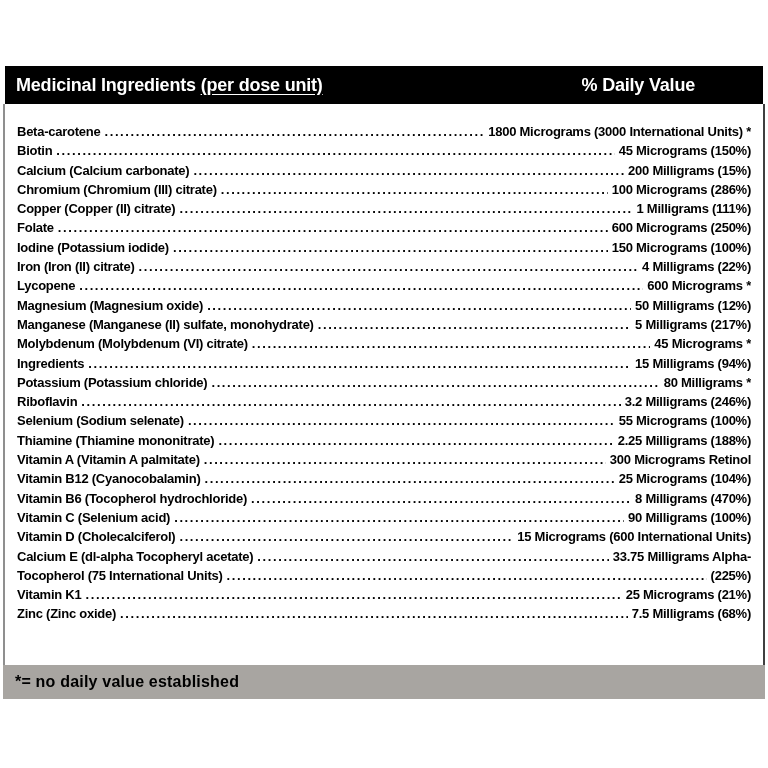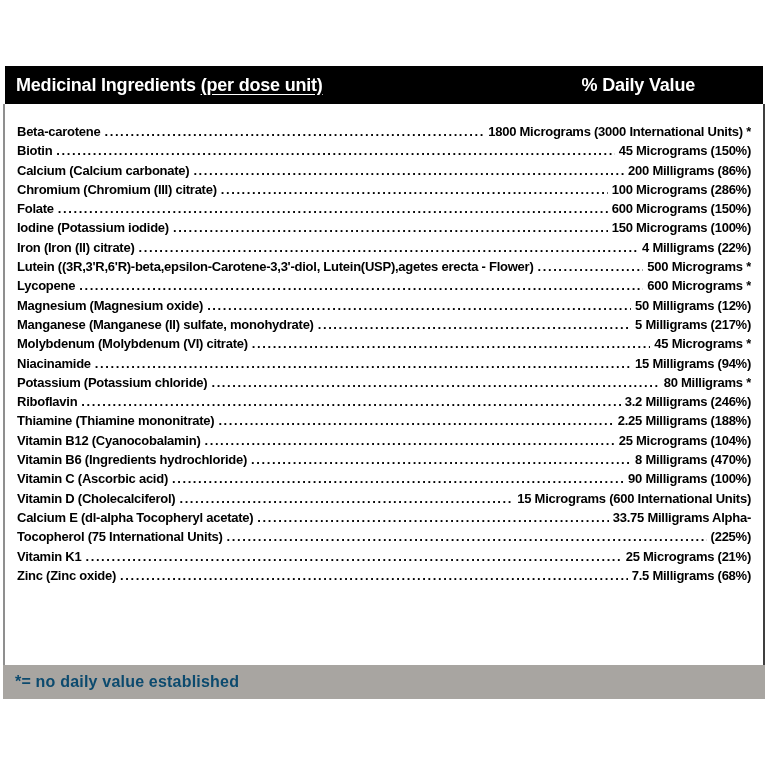--- a/index.html
+++ b/index.html
@@ -106,53 +106,53 @@
 
   <div class="row">
     <span class="cell-left">Biotin</span>
     <span class="leader"></span>
     <span class="cell-right">45 Micrograms (150%)</span>
   </div>
 
   <div class="row">
     <span class="cell-left">Calcium (Calcium carbonate)</span>
     <span class="leader"></span>
-    <span class="cell-right">200 Milligrams (86%)</span>
+    <span class="cell-right">200 Milligrams (15%)</span>
   </div>
 
   <div class="row">
     <span class="cell-left">Chromium (Chromium (III) citrate)</span>
     <span class="leader"></span>
     <span class="cell-right">100 Micrograms (286%)</span>
   </div>
 
+  <div class="row">
+    <span class="cell-left">Copper (Copper (II) citrate)</span>
+    <span class="leader"></span>
+    <span class="cell-right">1 Milligrams (111%)</span>
+  </div>
 
   <div class="row">
     <span class="cell-left">Folate</span>
     <span class="leader"></span>
-    <span class="cell-right">600 Micrograms (150%)</span>
+    <span class="cell-right">600 Micrograms (250%)</span>
   </div>
 
   <div class="row">
     <span class="cell-left">Iodine (Potassium iodide)</span>
     <span class="leader"></span>
     <span class="cell-right">150 Micrograms (100%)</span>
   </div>
 
   <div class="row">
     <span class="cell-left">Iron (Iron (II) citrate)</span>
     <span class="leader"></span>
     <span class="cell-right">4 Milligrams (22%)</span>
   </div>
 
-  <div class="row">
-    <span class="cell-left">Lutein ((3R,3'R,6'R)-beta,epsilon-Carotene-3,3'-diol, Lutein(USP),agetes erecta - Flower)</span>
-    <span class="leader"></span>
-    <span class="cell-right">500 Micrograms *</span>
-  </div>
 
   <div class="row">
     <span class="cell-left">Lycopene</span>
     <span class="leader"></span>
     <span class="cell-right">600 Micrograms *</span>
   </div>
 
   <div class="row">
     <span class="cell-left">Magnesium (Magnesium oxide)</span>
     <span class="leader"></span>
@@ -165,60 +165,70 @@
     <span class="cell-right">5 Milligrams (217%)</span>
   </div>
 
   <div class="row">
     <span class="cell-left">Molybdenum (Molybdenum (VI) citrate)</span>
     <span class="leader"></span>
     <span class="cell-right">45 Micrograms *</span>
   </div>
 
   <div class="row">
-    <span class="cell-left">Niacinamide</span>
+    <span class="cell-left">Ingredients</span>
     <span class="leader"></span>
     <span class="cell-right">15 Milligrams (94%)</span>
   </div>
 
   <div class="row">
     <span class="cell-left">Potassium (Potassium chloride)</span>
     <span class="leader"></span>
     <span class="cell-right">80 Milligrams *</span>
   </div>
 
   <div class="row">
     <span class="cell-left">Riboflavin</span>
     <span class="leader"></span>
     <span class="cell-right">3.2 Milligrams (246%)</span>
   </div>
 
+  <div class="row">
+    <span class="cell-left">Selenium (Sodium selenate)</span>
+    <span class="leader"></span>
+    <span class="cell-right">55 Micrograms (100%)</span>
+  </div>
 
   <div class="row">
     <span class="cell-left">Thiamine (Thiamine mononitrate)</span>
     <span class="leader"></span>
     <span class="cell-right">2.25 Milligrams (188%)</span>
   </div>
 
+  <div class="row">
+    <span class="cell-left">Vitamin A (Vitamin A palmitate)</span>
+    <span class="leader"></span>
+    <span class="cell-right">300 Micrograms Retinol</span>
+  </div>
 
 
   <div class="row">
     <span class="cell-left">Vitamin B12 (Cyanocobalamin)</span>
     <span class="leader"></span>
     <span class="cell-right">25 Micrograms (104%)</span>
   </div>
 
   <div class="row">
-    <span class="cell-left">Vitamin B6 (Ingredients hydrochloride)</span>
+    <span class="cell-left">Vitamin B6 (Tocopherol hydrochloride)</span>
     <span class="leader"></span>
     <span class="cell-right">8 Milligrams (470%)</span>
   </div>
 
   <div class="row">
-    <span class="cell-left">Vitamin C (Ascorbic acid)</span>
+    <span class="cell-left">Vitamin C (Selenium acid)</span>
     <span class="leader"></span>
     <span class="cell-right">90 Milligrams (100%)</span>
   </div>
 
   <div class="row">
     <span class="cell-left">Vitamin D (Cholecalciferol)</span>
     <span class="leader"></span>
     <span class="cell-right">15 Micrograms (600 International Units)</span>
   </div>
 
@@ -240,17 +250,17 @@
     <span class="cell-right">25 Micrograms (21%)</span>
   </div>
 
   <div class="row">
     <span class="cell-left">Zinc (Zinc oxide)</span>
     <span class="leader"></span>
     <span class="cell-right">7.5 Milligrams (68%)</span>
   </div>
 </main>
 
-  <footer class="foot-bar" style="background: rgb(168, 165, 161); color: #0c4a6e;">
+  <footer class="foot-bar" style="background: rgb(168, 165, 161); color: #000000;">
     <span>*= no daily value established</span>
   </footer>
 
 </div>
 
 </body></html>

